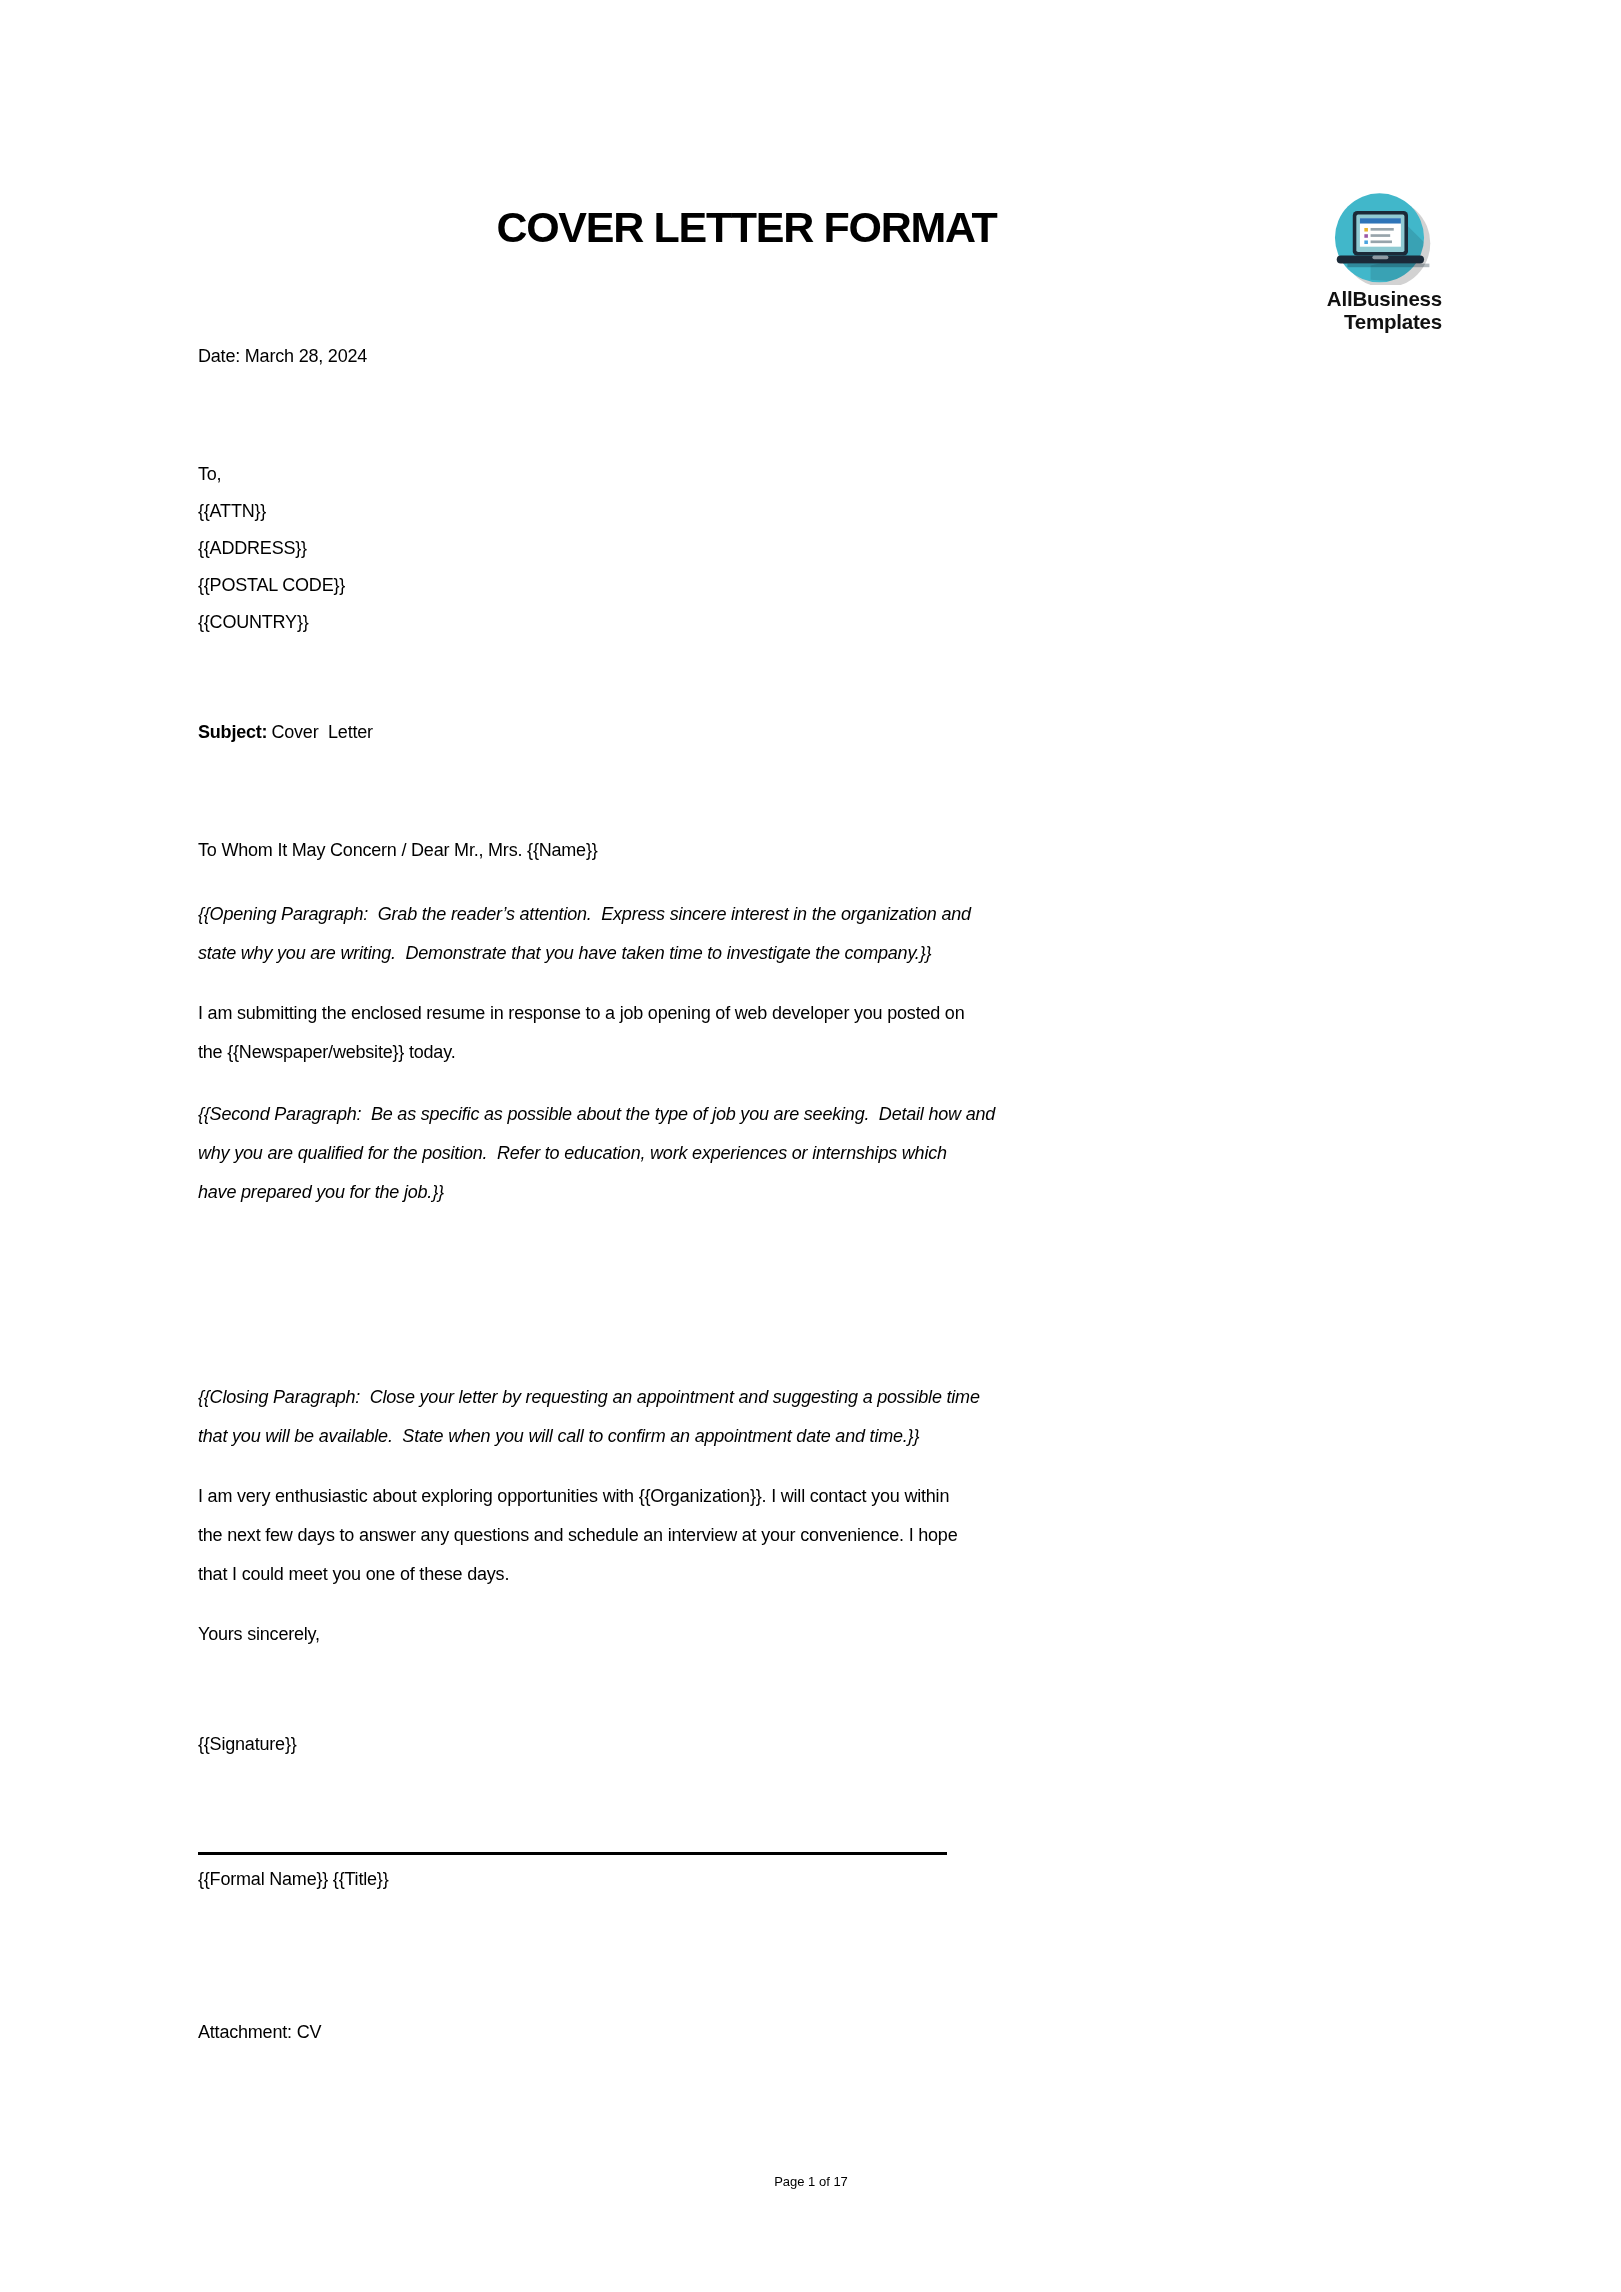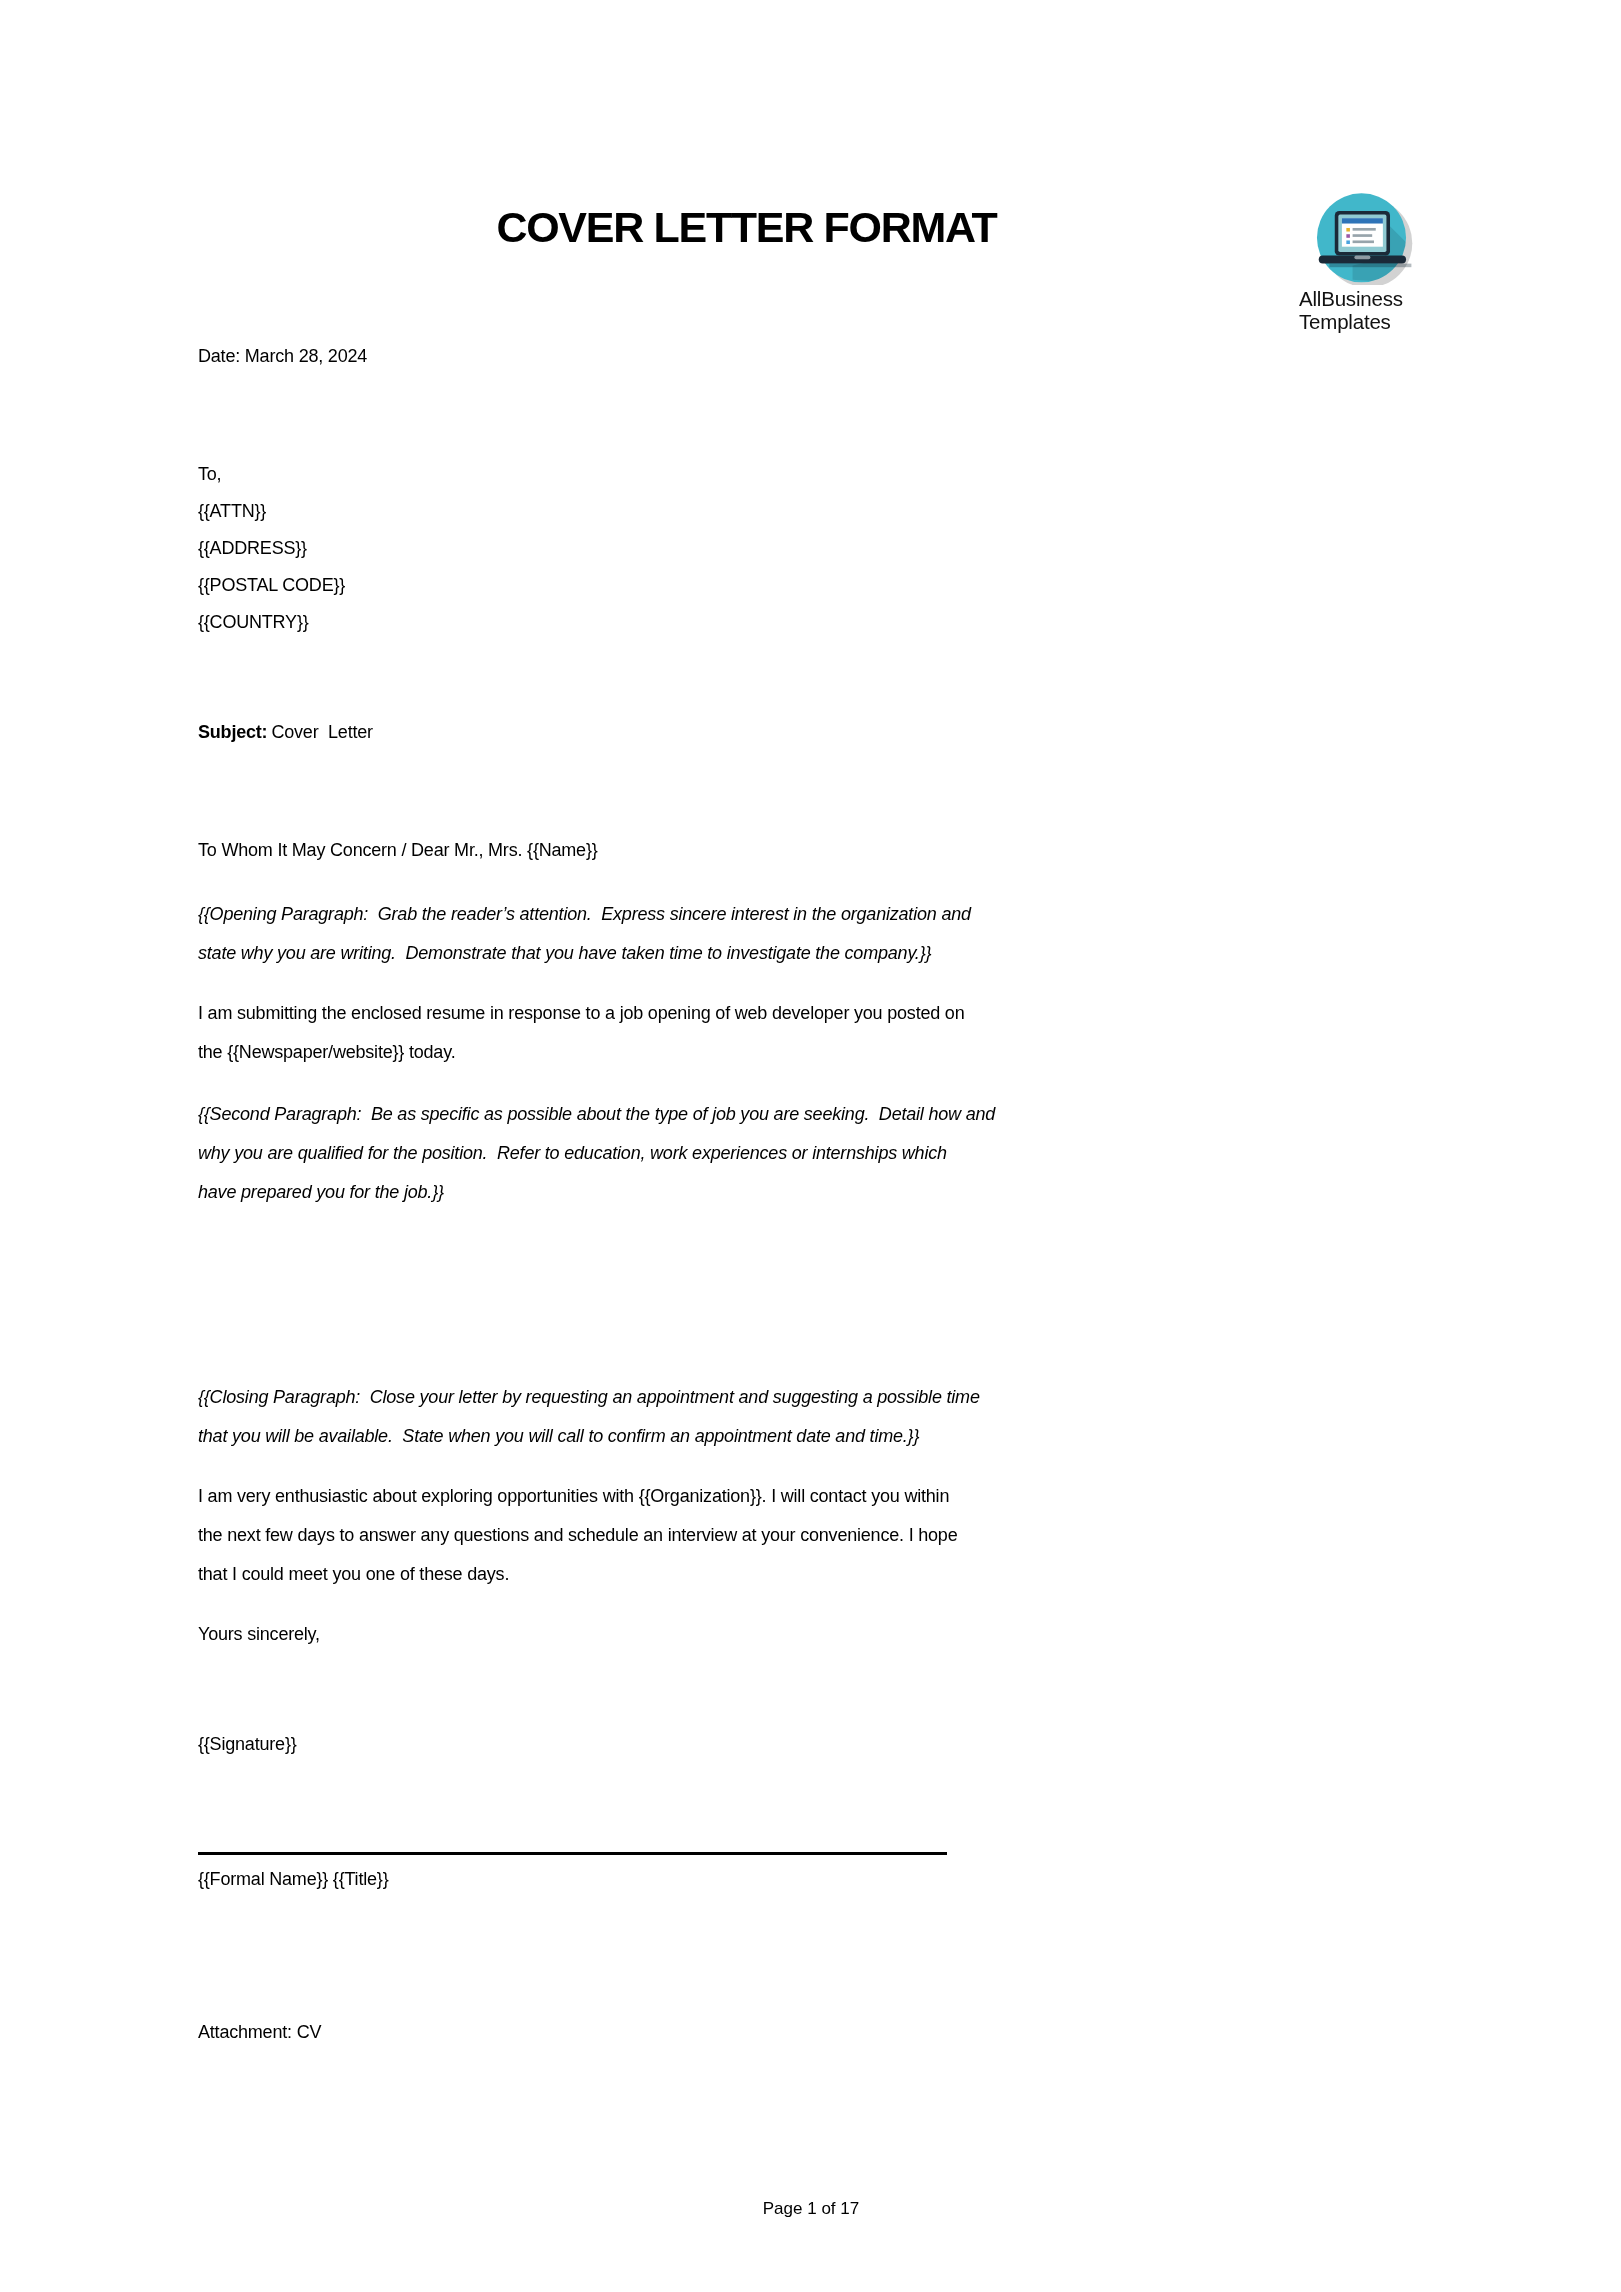--- a/index.html
+++ b/index.html
@@ -28,27 +28,27 @@
   .ph{font-style:italic;}
   .bold{font-weight:bold;}
   .subject-value{margin-left:4px;}
   .sig-line{
     left:198px;top:1852px;width:749px;height:2.7px;
     background:#000000;
   }
   .footer-line{
     left:0;top:2168px;width:1622px;
     text-align:center;
-    font-size:17px;line-height:27px;
+    font-size:13px;line-height:27px;
     white-space:pre;
-    margin-top:27px;
   }
   .logo{
     left:1299px;top:187px;width:143px;
-    text-align:left;
+    text-align:right;
+    font-weight:bold;
   }
   .logo .brand{
     font-size:20.5px;line-height:25px;letter-spacing:-0.2px;
     color:#111111;
     white-space:pre;
     margin-top:-1.8px;
   }
 </style>
 </head>
 <body>

